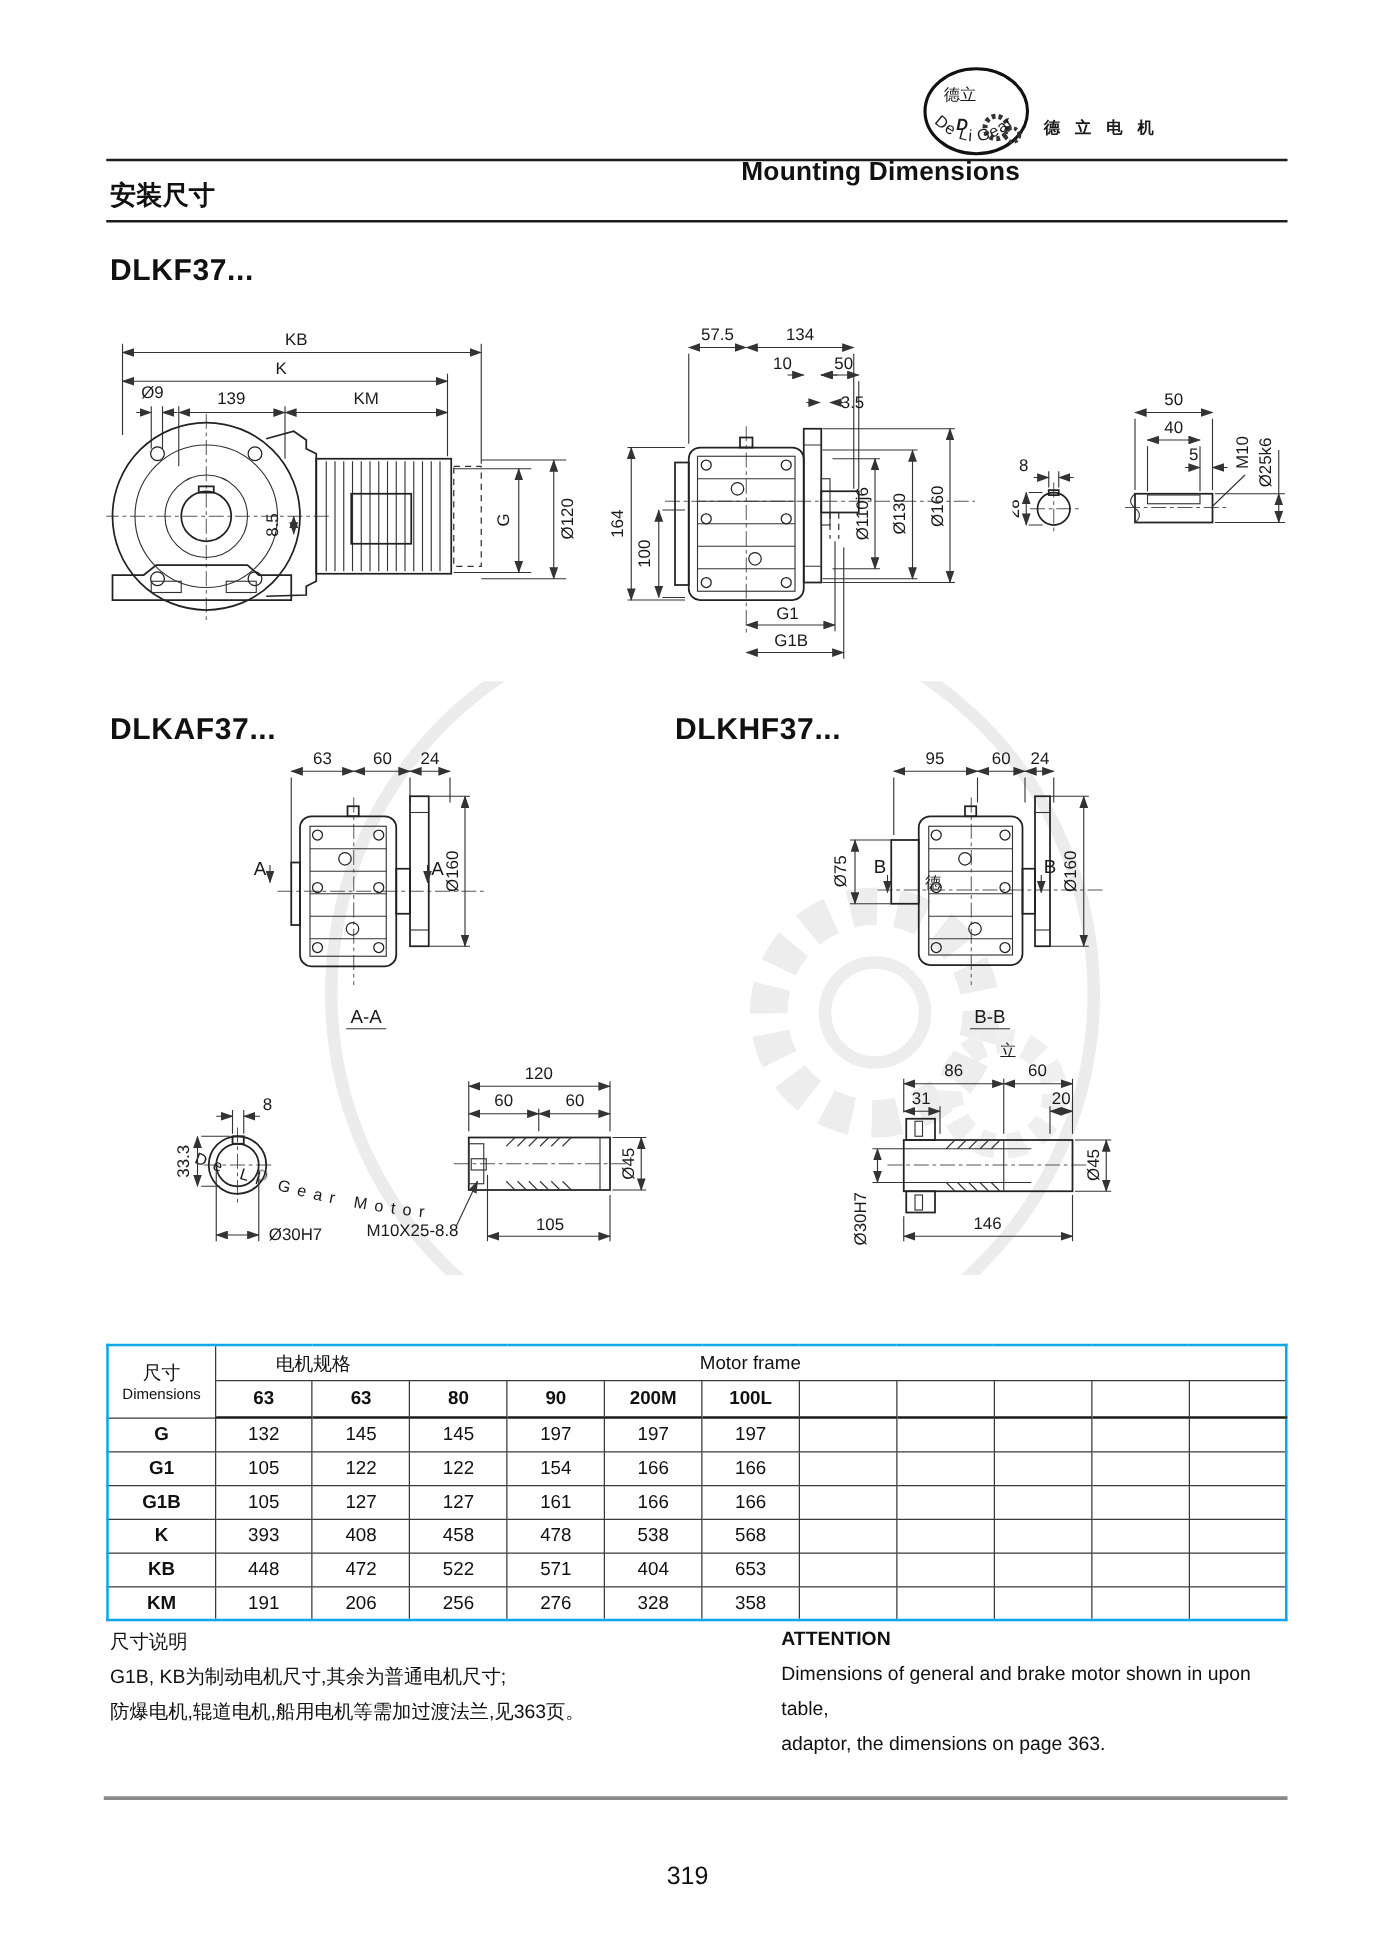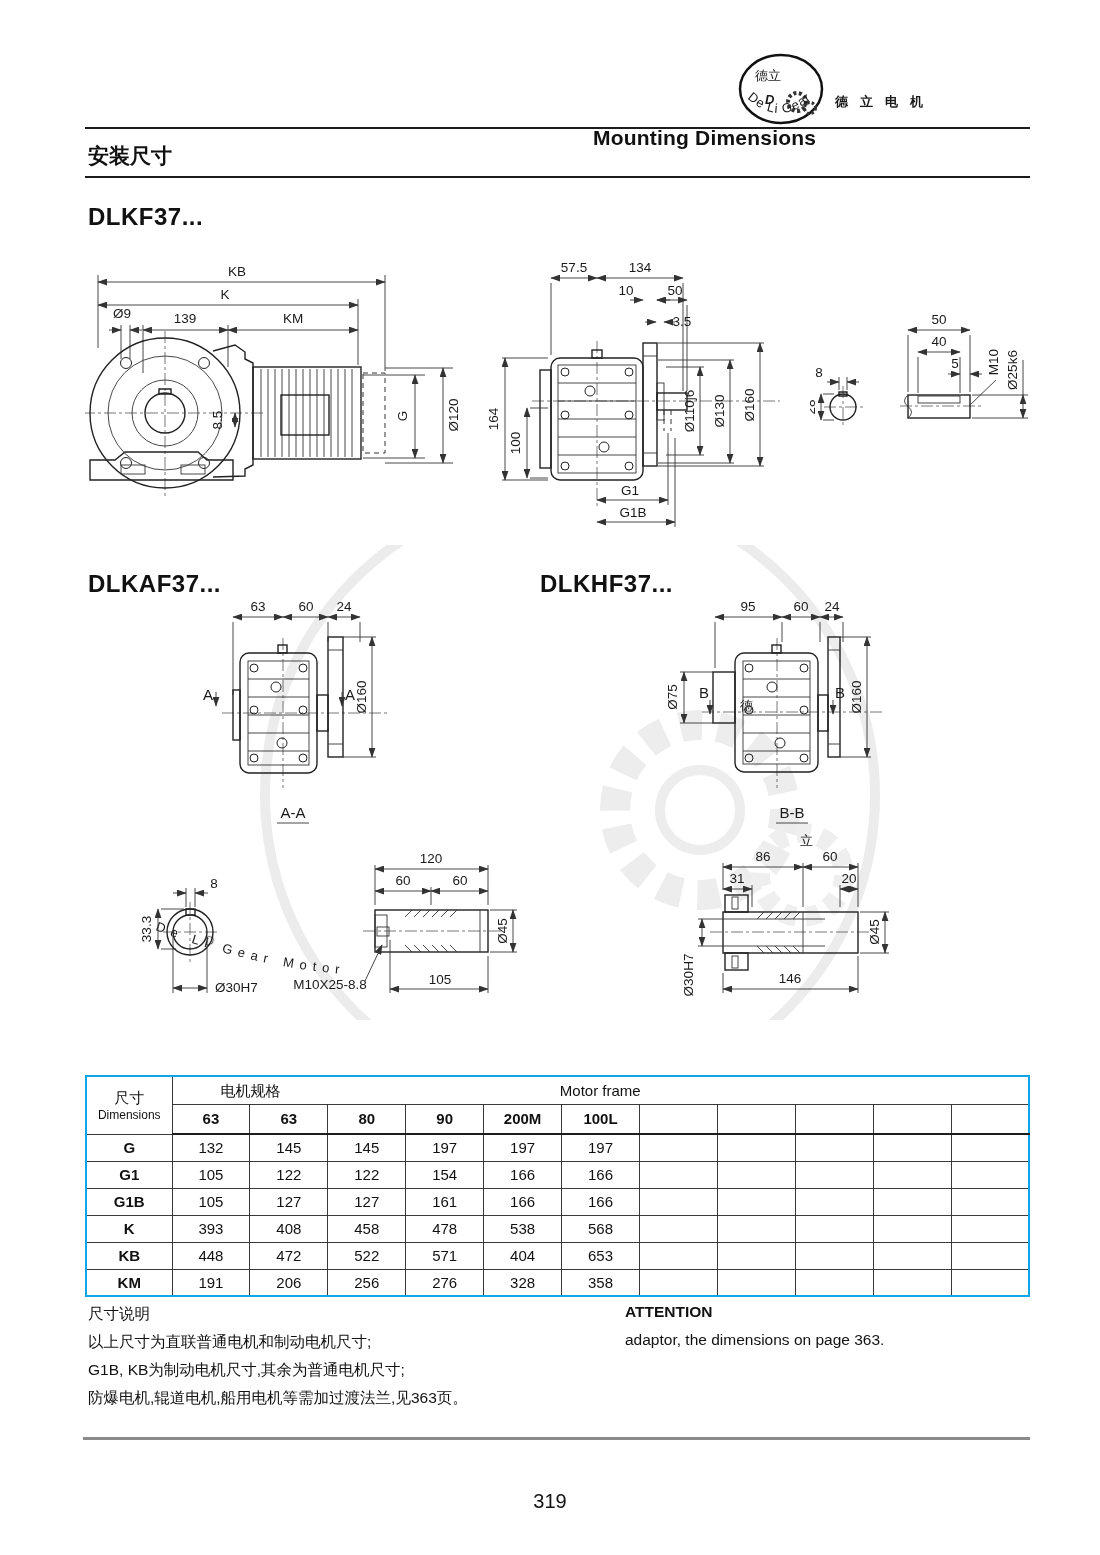--- a/index.html
+++ b/index.html
@@ -612,25 +612,25 @@
           <td></td>
           <td></td>
           <td></td>
           <td></td>
     </tr>
   </tbody>
     </table>
 
   <div class="notes" style="left:88px;top:1300px">
     <div class="nt">尺寸说明</div>
-    <div>以上尺寸为直联普通电机和制动电机尺寸;</div>
     <div>G1B, KB为制动电机尺寸,其余为普通电机尺寸;</div>
     <div>防爆电机,辊道电机,船用电机等需加过渡法兰,见363页。</div>
   </div>
   <div class="notes-en" style="left:625px;top:1298px;width:410px">
     <div class="nt">ATTENTION</div>
+    <div>Dimensions of general and brake motor shown in upon table,</div>
     <div>adaptor, the dimensions on page 363.</div>
   </div>
 
   <div class="foot-rule"></div>
   <div class="page-num">319</div>
 
 </div>
 
 </body></html>

